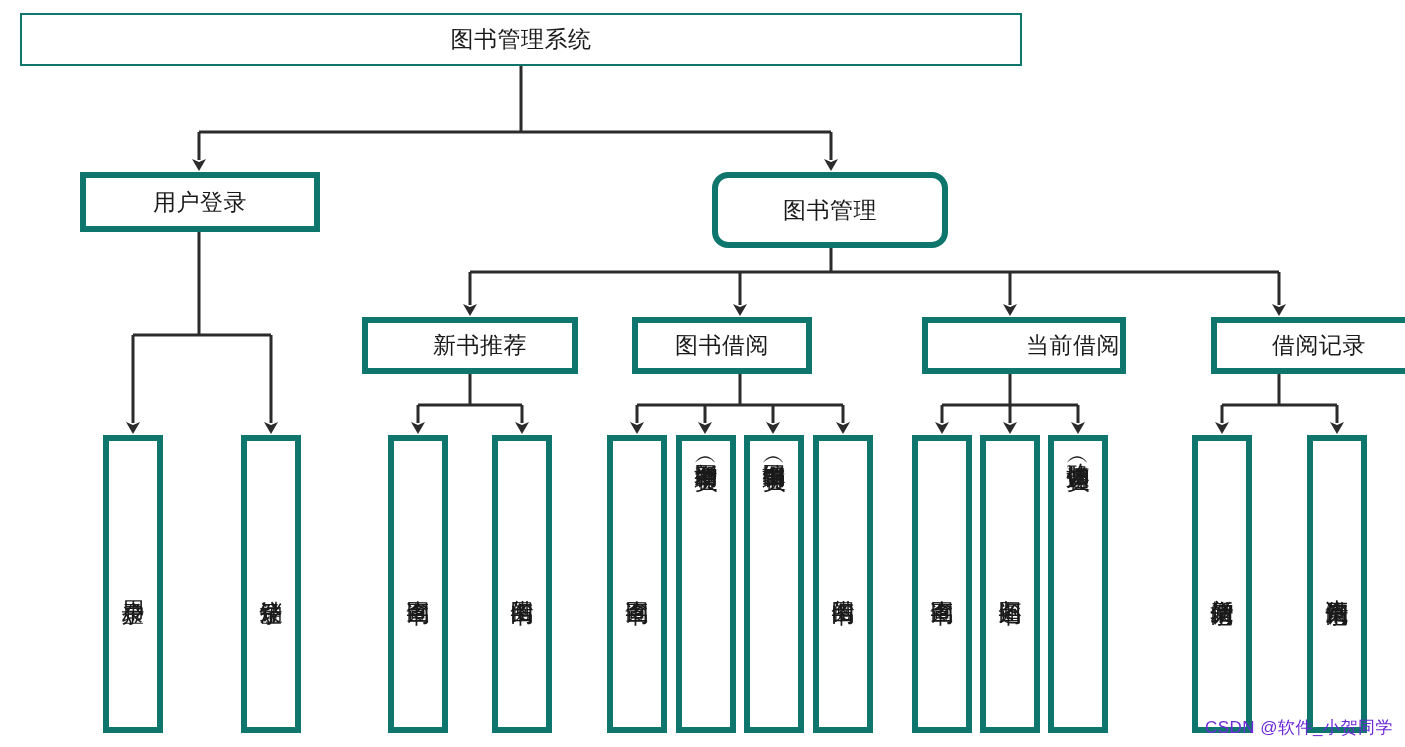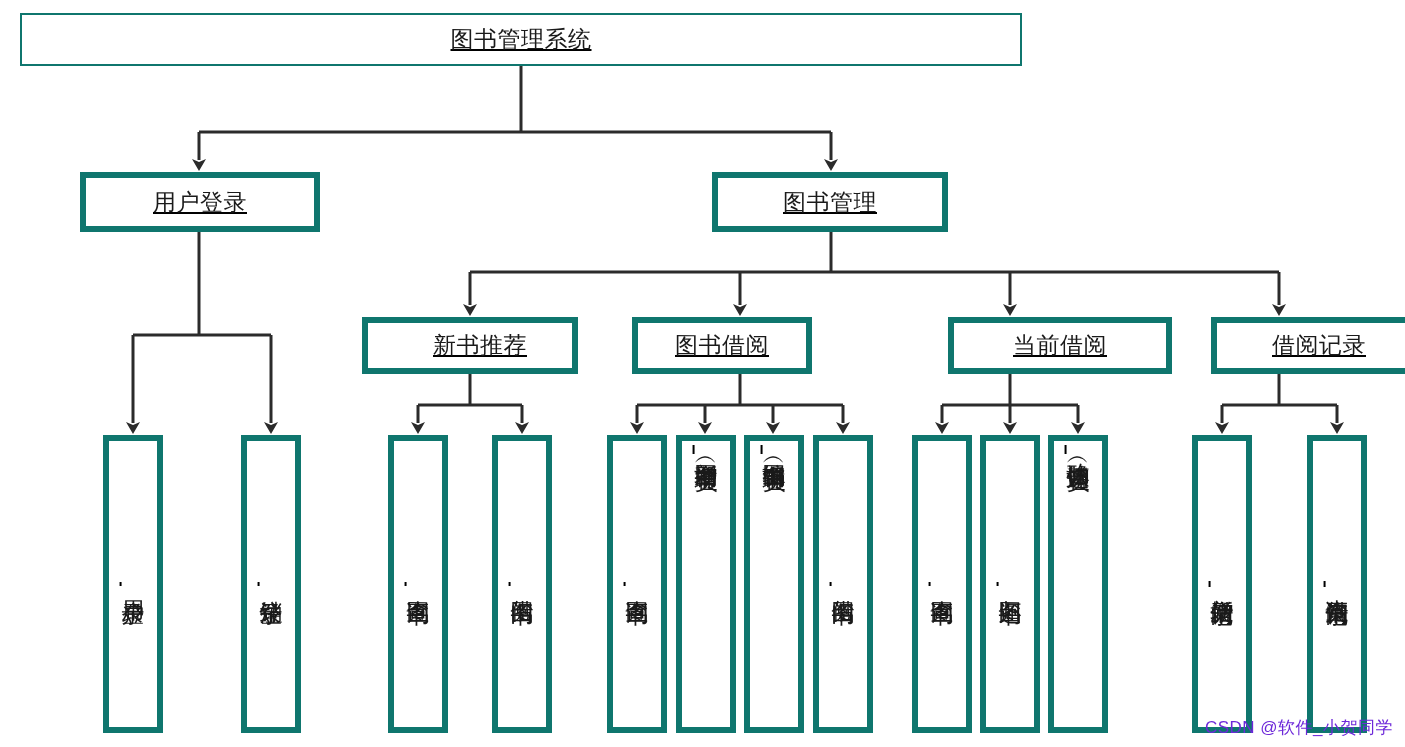--- a/index.html
+++ b/index.html
@@ -28,21 +28,20 @@
   }
   .node {
     position: absolute;
     box-sizing: border-box;
     background: #ffffff;
     border: 6px solid #0f766e;
     display: flex;
     align-items: center;
     justify-content: center;
     z-index: 2;
-    text-decoration: underline;
   }
   .node.title-node {
     border-width: 2px;
   }
   .node-label {
     font-size: 23px;
     color: #1a1a1a;
     line-height: 1.15;
     letter-spacing: 0.5px;
     white-space: nowrap;
@@ -135,31 +134,31 @@
     </g>
   </svg>
 
   <div class="node title-node" style="left:20px; top:13px; width:1002px; height:53px;">
     <span class="node-label">图书管理系统</span>
   </div>
 
   <div class="node" style="left:80px; top:172px; width:240px; height:60px;">
     <span class="node-label">用户登录</span>
   </div>
-  <div class="node" style="left:712px; top:172px; width:236px; height:60px;">
+  <div class="node" style="left:712px; top:172px; width:236px; height:76px;border-radius:16px;">
     <span class="node-label">图书管理</span>
   </div>
 
   <div class="node" style="left:362px; top:317px; width:216px; height:57px;padding-left:20px;">
     <span class="node-label">新书推荐</span>
   </div>
   <div class="node" style="left:632px; top:317px; width:180px; height:57px;">
     <span class="node-label">图书借阅</span>
   </div>
-  <div class="node" style="left:948px; top:317px; width:224px; height:57px;">
+  <div class="node" style="left:922px; top:317px; width:204px; height:57px;justify-content:flex-end;">
     <span class="node-label">当前借阅</span>
   </div>
   <div class="node" style="left:1171px; top:317px; width:216px; height:57px;margin-left:40px;">
     <span class="node-label">借阅记录</span>
   </div>
 
   <div class="node leaf centered" style="left:103px; top:435px; width:60px; height:298px;">
     <span class="node-label">用户登录</span>
   </div>
   <div class="node leaf centered" style="left:241px; top:435px; width:60px; height:298px;">

